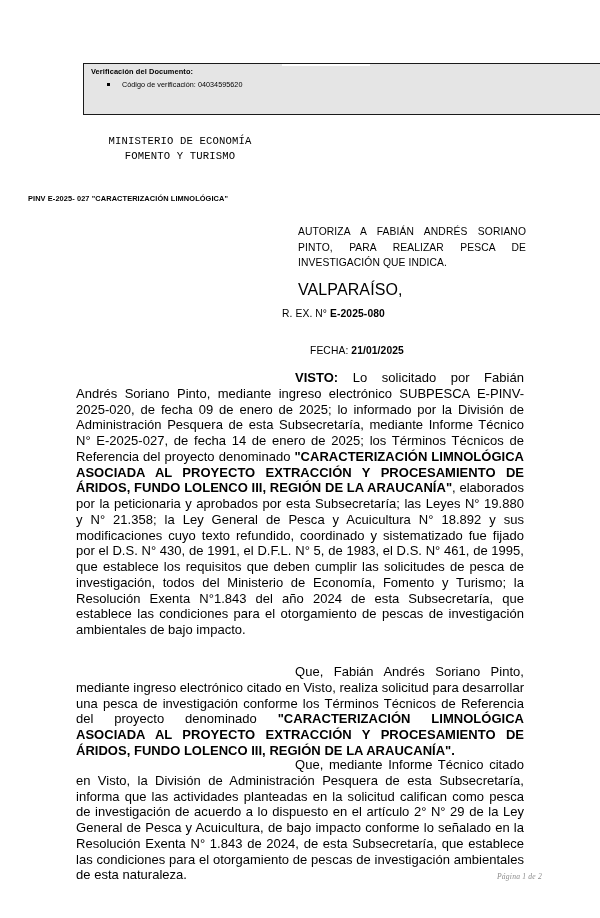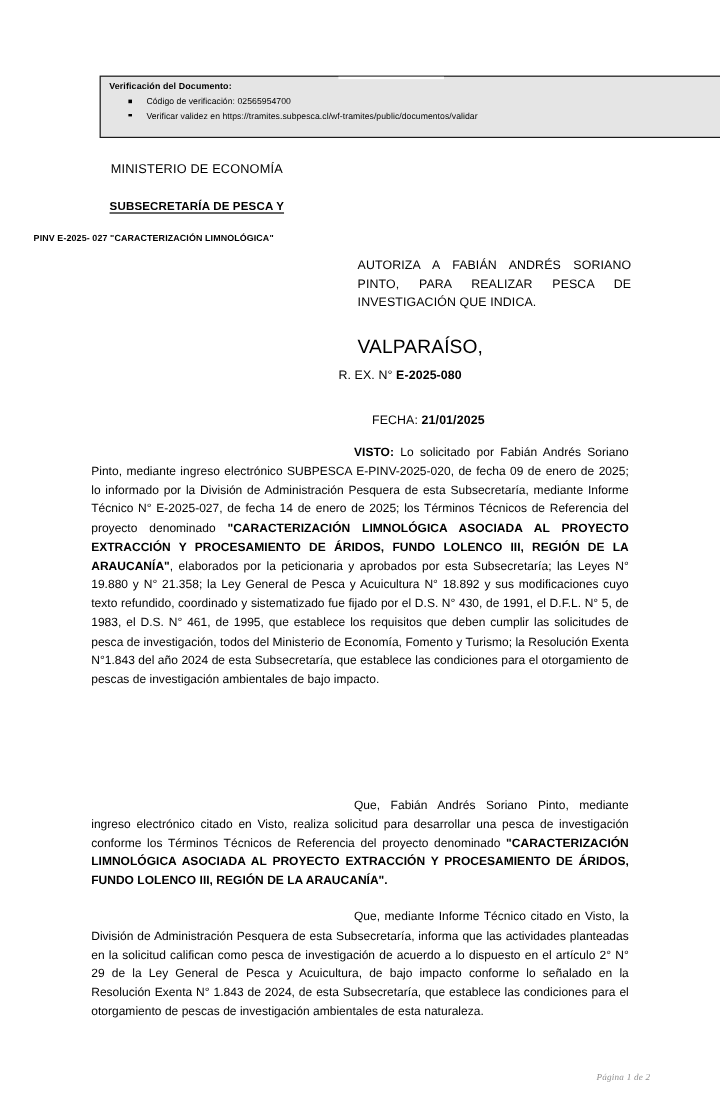--- a/index.html
+++ b/index.html
@@ -76,27 +76,28 @@
     top: 4.2px;
     width: 2.6px;
     height: 2.6px;
     background: #000;
     border-radius: 0;
   }
 
   
   .ministry {
     position: absolute;
-    left: 44px;
+    left: 60px;
     top: 134px;
     width: 240px;
     text-align: center;
     font-size: 10.6px;
     line-height: 14.5px;
     letter-spacing: 0.15px;
+    font-family: Liberation Mono, monospace;
   }
   .subsecretaria {
     position: absolute;
     left: 44px;
     top: 166px;
     width: 240px;
     text-align: center;
     font-size: 9.6px;
     font-weight: bold;
     line-height: 13.2px;
@@ -113,21 +114,21 @@
     font-size: 7.4px;
     font-weight: bold;
     letter-spacing: 0.1px;
     white-space: nowrap;
   }
 
   
   .doc-title {
     position: absolute;
     left: 298px;
-    top: 214px;
+    top: 224px;
     width: 228px;
     font-size: 10.3px;
     line-height: 15.6px;
     text-align: justify;
     text-align-last: left;
     letter-spacing: 0.1px;
   }
   .place {
     position: absolute;
     left: 298px;
@@ -150,21 +151,21 @@
     font-size: 10.3px;
     letter-spacing: 0.1px;
     padding-left: 12px;
   }
 
   
   .body-p {
     position: absolute;
     left: 76px;
     width: 448px;
-    font-size: 10px;
+    font-size: 13px;
     line-height: 15.75px;
     text-align: justify;
     letter-spacing: 0.02px;
   }
   .p-visto { top: 370px; }
   .p-que1  { top: 664px; }
   .p-que2  { top: 757px; }
 
   .body-p b { font-weight: bold; }
   .lead-indent { display: inline-block; width: 219px; }
@@ -185,42 +186,40 @@
   .footer-page {
     position: absolute;
     right: 58px;
     top: 872px;
     font-family: "Liberation Serif", serif;
     font-style: italic;
     font-size: 7.6px;
     color: #8d8d8d;
     letter-spacing: 0.2px;
     white-space: nowrap;
-    margin-top: 21px;
   }
 </style>
 </head>
 <body>
 
 <div class="page">
 
   <div class="verif-box">
     <div class="verif-title">Verificación del Documento:</div>
     <ul class="verif-list">
-      <li><span class="bullet"></span><span>Código de verificación: 02565954700</span></li>
-      <li><span class="bullet"></span><span>Verificar validez en https://tramites.subpesca.cl/wf-tramites/public/documentos/validar</span></li>
+      <li><span class="bullet"></span><span>Código de verificación: 04034595620</span></li>
     </ul>
   </div>
 
   <div class="ministry">
     <div>MINISTERIO DE ECONOMÍA</div>
+    <div>FOMENTO Y TURISMO</div>
   </div>
 
   <div class="subsecretaria">
-    <div><span>SUBSECRETARÍA DE PESCA Y</span></div>
   </div>
 
   <div class="pinv-ref">PINV E-2025- 027 "CARACTERIZACIÓN LIMNOLÓGICA"</div>
 
   <div class="doc-title">AUTORIZA A FABIÁN ANDRÉS SORIANO PINTO, PARA REALIZAR PESCA DE INVESTIGACIÓN QUE INDICA.</div>
 
   <div class="place">VALPARAÍSO,</div>
 
   <div class="resnum">
     <span>R. EX. N°</span>

